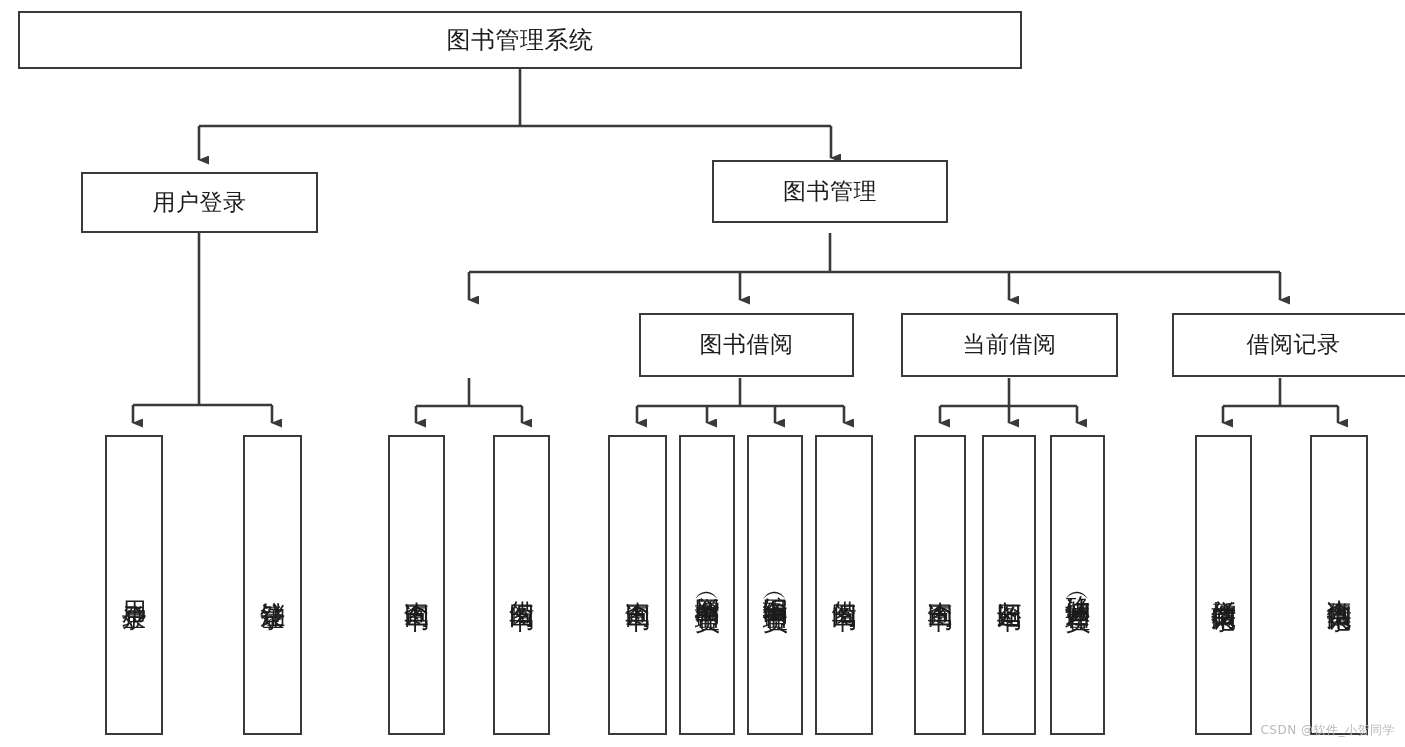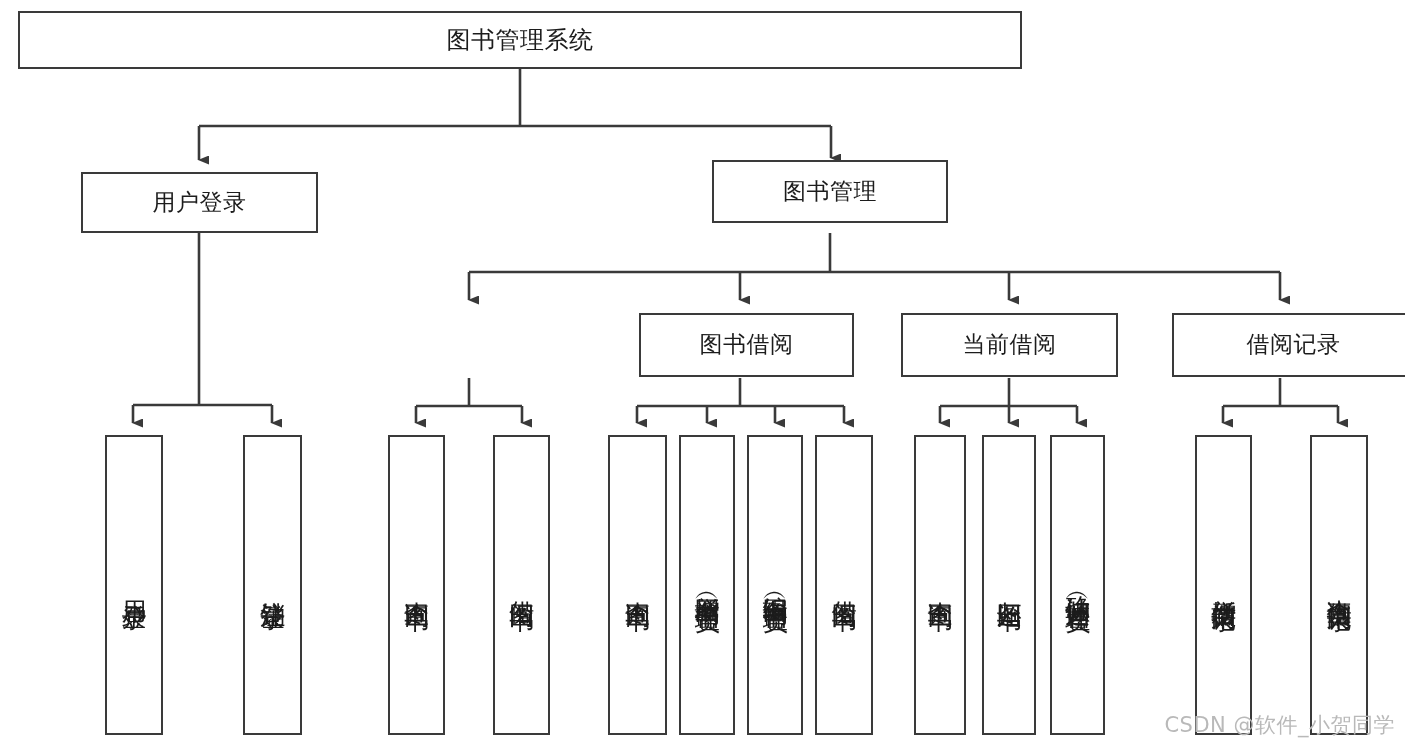--- a/index.html
+++ b/index.html
@@ -32,21 +32,21 @@
     writing-mode:vertical-rl;
     text-orientation:upright;
     font-size:25px;
     line-height:1.18;
     letter-spacing:2px;
   }
   #watermark{
     position:absolute;
     right:10px;
     bottom:8px;
-    font-size:21px;
+    font-size:12px;
     color:#b9b9b9;
     letter-spacing:0.5px;
     white-space:nowrap;
     pointer-events:none;
     font-family:"DejaVu Sans","Liberation Sans",sans-serif;
   }
 </style>
 </head>
 <body>
 

